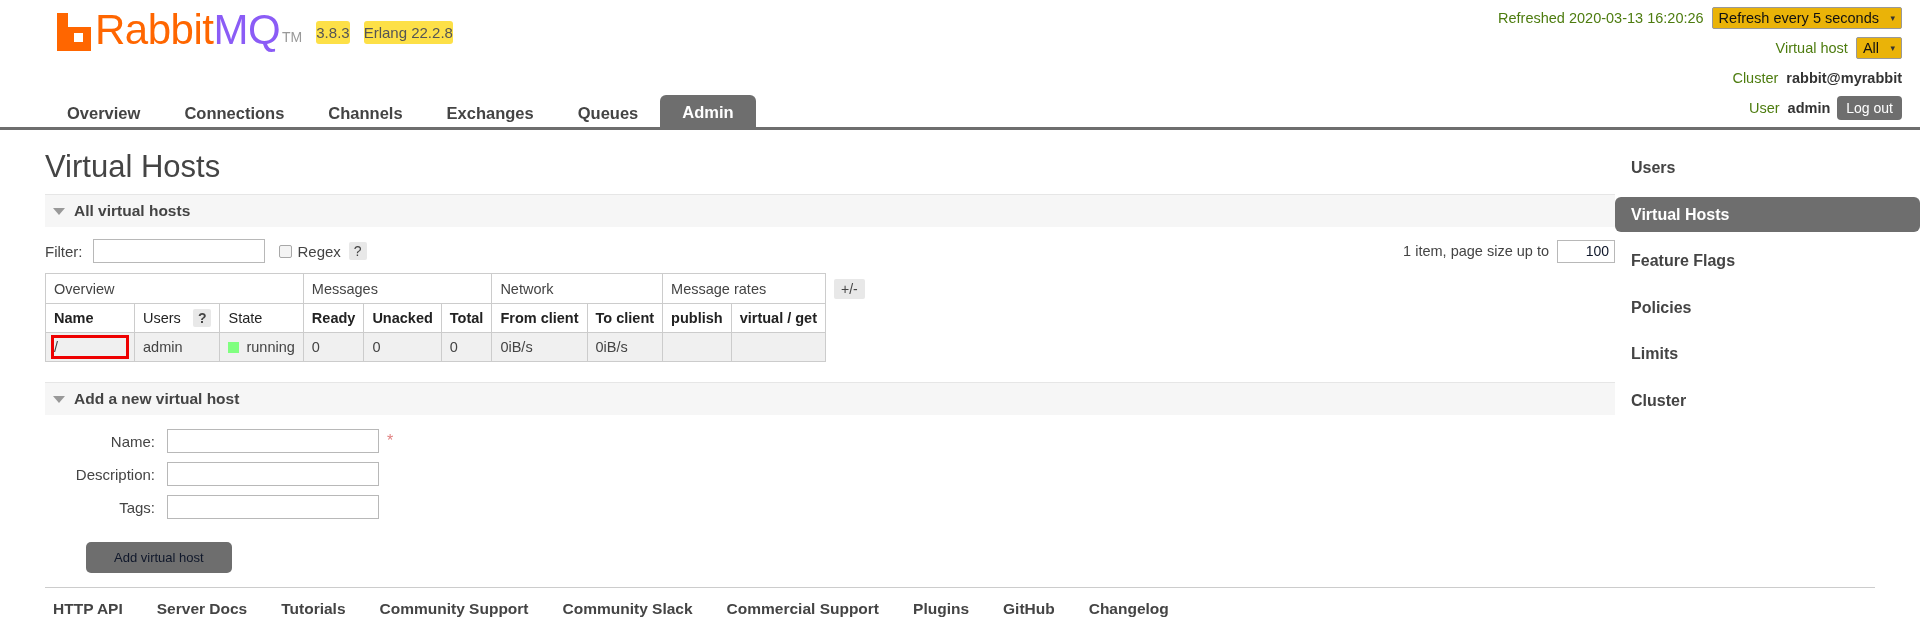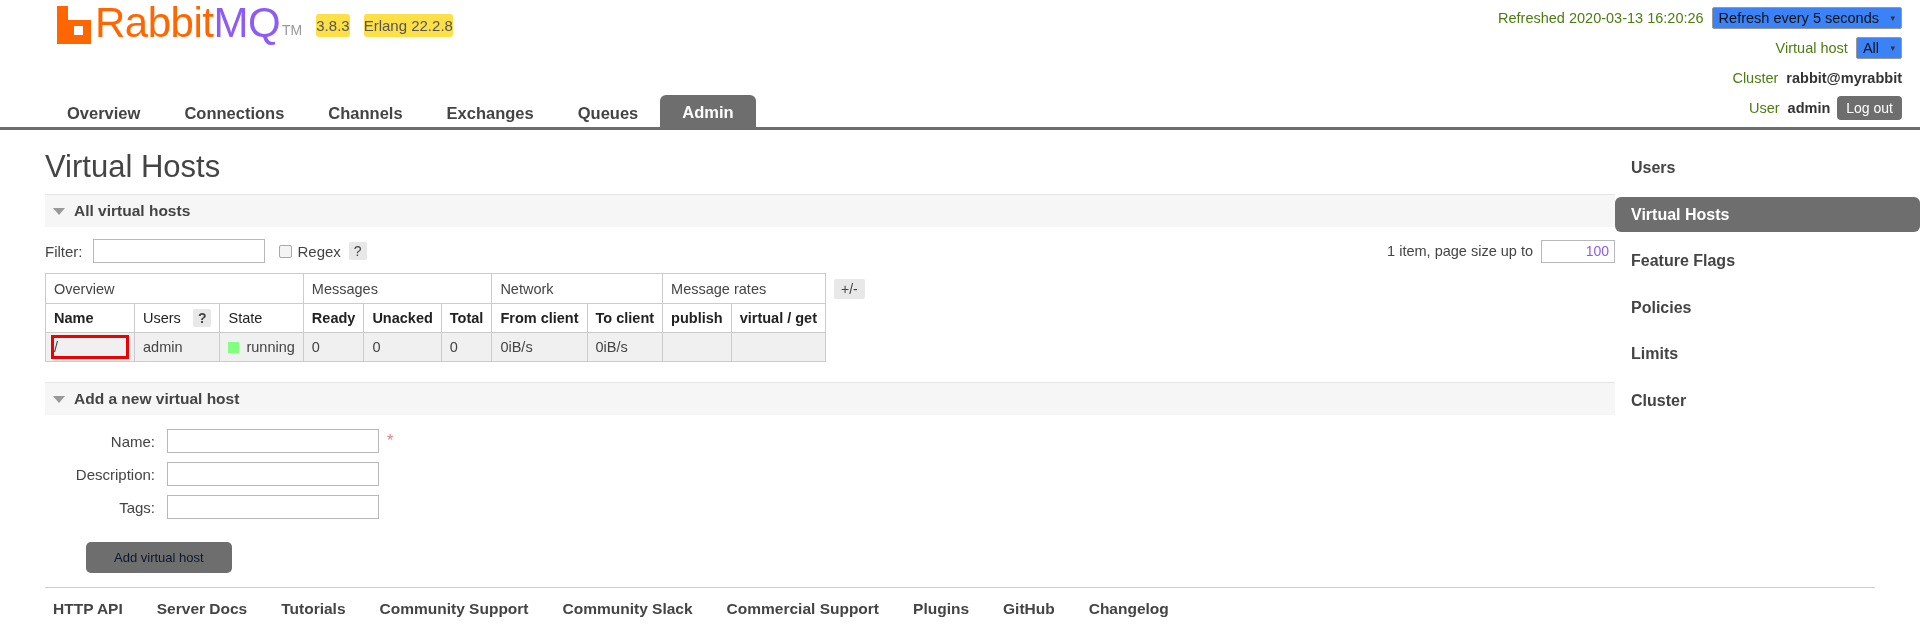--- a/index.html
+++ b/index.html
@@ -14,21 +14,21 @@
 
   #page { position: relative; width: 1920px; height: 626px; }
 
   
   #header {
     position: absolute; left: 0; top: 0; width: 1920px; height: 130px;
   }
 
   
   #logo-area {
-    position: absolute; left: 57px; top: 1px;
+    position: absolute; left: 57px; top: 8px;
     display: flex; align-items: baseline;
   }
   .logo-mark {
     position: relative; width: 34px; height: 38px; margin-right: 4px;
     align-self: center; top: 2px;
   }
   .logo-mark .bar-l {
     position: absolute; left: 0; top: 0; width: 11px; height: 38px;
     background: #f60;
   }
@@ -66,21 +66,21 @@
     text-align: right; font-size: 14.5px; color: #555555;
     line-height: 1;
   }
   .hr-row {
     display: flex; align-items: center; justify-content: flex-end;
     margin-bottom: 4px; height: 26px;
   }
   .hr-label { margin-right: 8px; color: #4d7c0f; white-space: nowrap; }
   .hr-strong { font-weight: bold; color: #333333; }
   .sel {
-    border: 1px solid #999999; background: #3b82f6;
+    border: 1px solid #999999; background: #eab308;
     font-family: "Liberation Sans", sans-serif;
     font-size: 14.5px; color: #111111;
     padding: 3px 22px 3px 6px; border-radius: 2px;
     position: relative; white-space: nowrap;
   }
   .sel .caret {
     position: absolute; right: 6px; top: 50%; transform: translateY(-50%);
     font-size: 9px; color: #333333;
   }
   #refresh-select { min-width: 176px; text-align: left; }
@@ -153,24 +153,24 @@
   .help-q {
     display: inline-block; background: #e8e8e8; color: #444444;
     font-size: 14px; padding: 1px 5px; margin-left: 8px;
     border-radius: 2px; cursor: pointer;
   }
   #paging-info {
     margin-left: auto; display: flex; align-items: center;
     font-size: 14.5px; color: #444444; justify-content: space-between;
   }
   #page-size-input {
-    width: 74px; height: 23px; border: 1px solid #b8b8b8;
+    width: 58px; height: 23px; border: 1px solid #b8b8b8;
     background: #ffffff; text-align: right; font-size: 14px;
     font-family: "Liberation Sans", sans-serif;
-    padding: 1px 5px; margin-left: 8px; color: #8b5cf6;
+    padding: 1px 5px; margin-left: 8px; color: #0f172a;
   }
 
   
   #vhosts-table {
     border-collapse: collapse; font-size: 14.5px; color: #444444;
   }
   #vhosts-table th, #vhosts-table td {
     border: 1px solid #cccccc; padding: 4px 8px;
     font-weight: normal; text-align: left; white-space: nowrap;
   }

